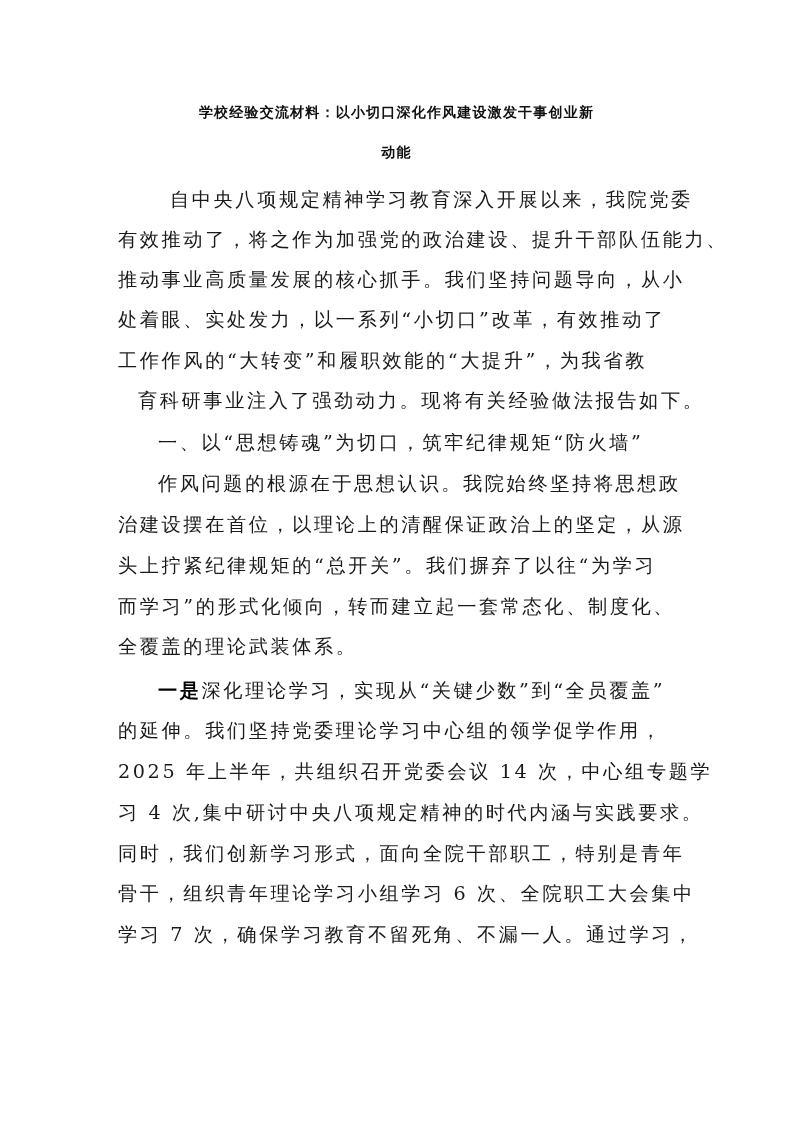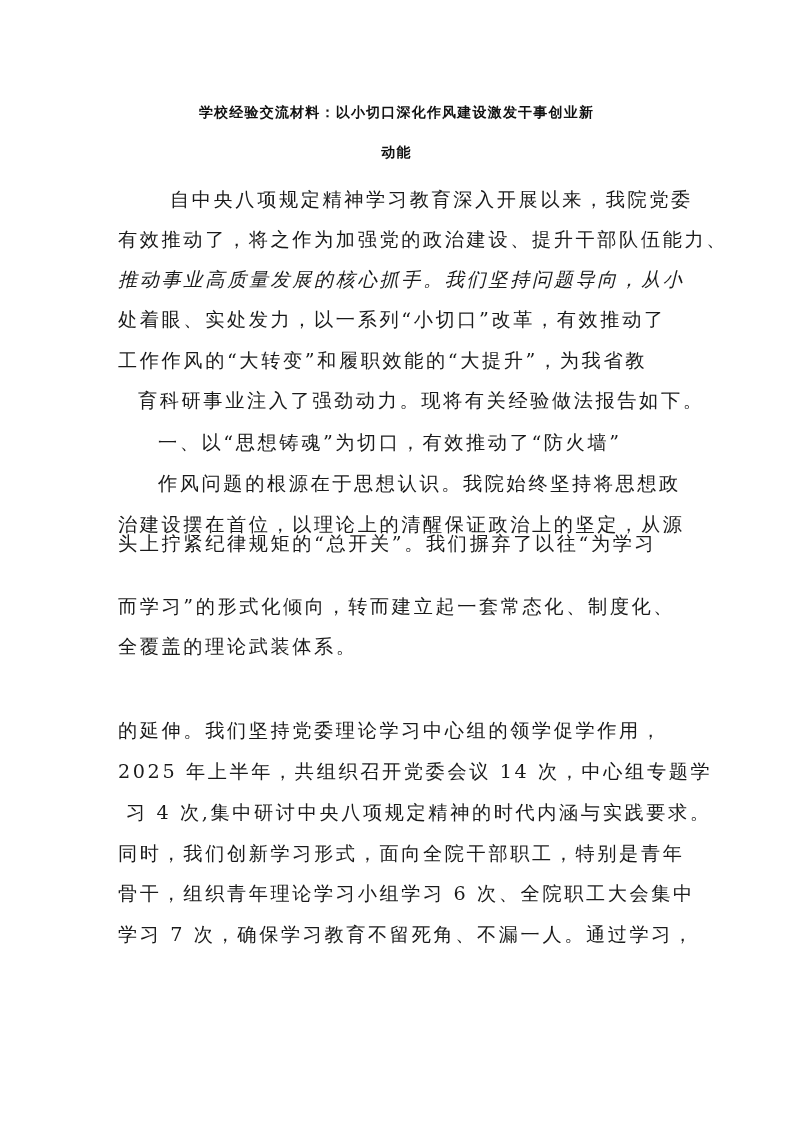--- a/index.html
+++ b/index.html
@@ -49,33 +49,36 @@
 </head>
 <body>
 
 <div class="page">
 
   <div class="title-line" style="top:104px;">学校经验交流材料：以小切口深化作风建设激发干事创业新</div>
   <div class="title-line" style="top:144px;">动能</div>
 
   <div class="line indent" style="top:187px;margin-left:12px;">自中央八项规定精神学习教育深入开展以来，我院党委</div>
   <div class="line" style="top:227px;">有效推动了，将之作为加强党的政治建设、提升干部队伍能力、</div>
-  <div class="line" style="top:267px;font-style:italic;">推动事业高质量发展的核心抓手。我们坚持问题导向，从小</div>
+  <div class="line" style="top:267px;">推动事业高质量发展的核心抓手。我们坚持问题导向，从小</div>
   <div class="line" style="top:307px;">处着眼、实处发力，以一系列“小切口”改革，有效推动了</div>
   <div class="line" style="top:348px;">工作作风的“大转变”和履职效能的“大提升”，为我省教</div>
   <div class="line" style="top:388px;margin-left:20px;">育科研事业注入了强劲动力。现将有关经验做法报告如下。</div>
 
-  <div class="line indent" style="top:430px;">一、以“思想铸魂”为切口，有效推动了“防火墙”</div>
+  <div class="line indent" style="top:430px;">一、以“思想铸魂”为切口，筑牢纪律规矩“防火墙”</div>
 
   <div class="line indent" style="top:471px;">作风问题的根源在于思想认识。我院始终坚持将思想政</div>
   <div class="line" style="top:512px;">治建设摆在首位，以理论上的清醒保证政治上的坚定，从源</div>
-  <div class="line" style="top:531px;">头上拧紧纪律规矩的“总开关”。我们摒弃了以往“为学习</div>
+  <div class="line" style="top:553px;">头上拧紧纪律规矩的“总开关”。我们摒弃了以往“为学习</div>
   <div class="line" style="top:594px;">而学习”的形式化倾向，转而建立起一套常态化、制度化、</div>
   <div class="line" style="top:634px;">全覆盖的理论武装体系。</div>
 
+  <div class="line indent" style="top:678px;">
+    <span class="bold">一是</span><span>深化理论学习，实现从“关键少数”到“全员覆盖”</span>
+  </div>
   <div class="line" style="top:718px;">的延伸。我们坚持党委理论学习中心组的领学促学作用，</div>
   <div class="line" style="top:759px;">2025 年上半年，共组织召开党委会议 14 次，中心组专题学</div>
-  <div class="line" style="top:800px;margin-left:8px;">习 4 次,集中研讨中央八项规定精神的时代内涵与实践要求。</div>
+  <div class="line" style="top:800px;">习 4 次,集中研讨中央八项规定精神的时代内涵与实践要求。</div>
   <div class="line" style="top:841px;">同时，我们创新学习形式，面向全院干部职工，特别是青年</div>
   <div class="line" style="top:881px;">骨干，组织青年理论学习小组学习 6 次、全院职工大会集中</div>
   <div class="line" style="top:922px;">学习 7 次，确保学习教育不留死角、不漏一人。通过学习，</div>
 
 </div>
 
 </body></html>

